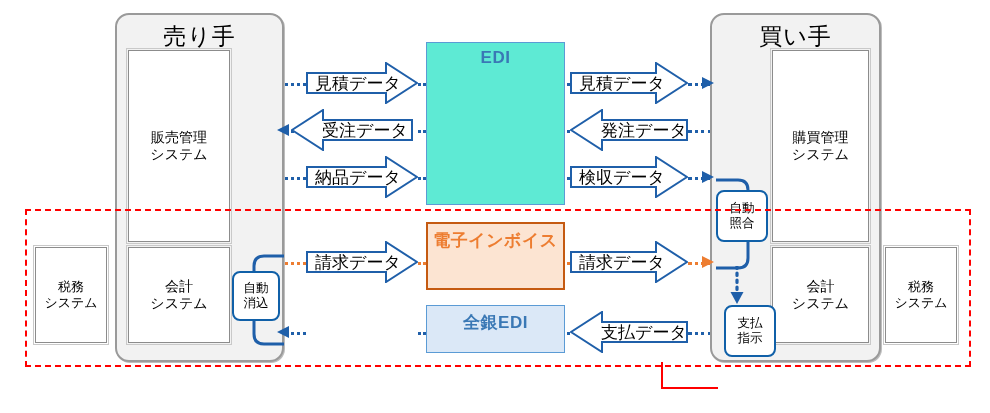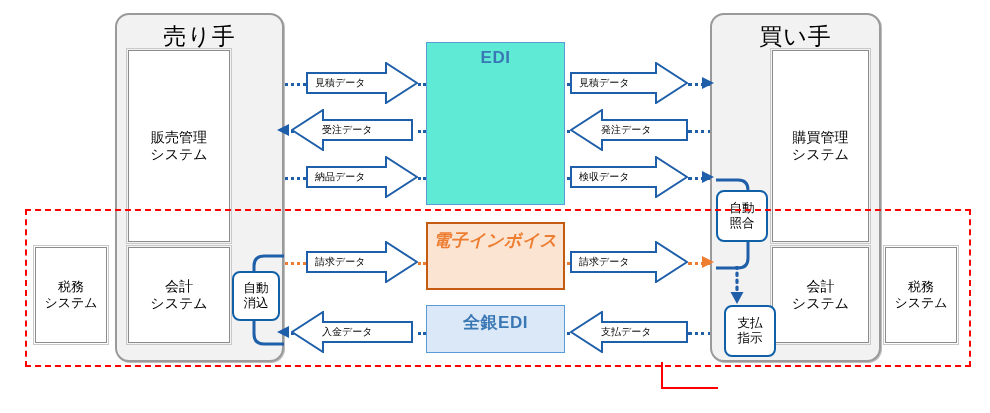--- a/index.html
+++ b/index.html
@@ -73,27 +73,27 @@
     display:block;
     text-align:center;
     font-size:17px;
     font-weight:bold;
     letter-spacing:.5px;
     padding-top:5px;
     box-sizing:border-box;
   }
   .netbox.edi{background:#5eead4;border:1.6px solid #5b9bd5;color:#3a78b5;}
   .netbox.zengin{background:#dbe8f7;border:1.6px solid #5b9bd5;color:#3a78b5;}
-  .netbox.invoice{background:#fce4d2;border:2px solid #c55a11;color:#ed7d31;font-style:italic;}
+  .netbox.invoice{background:#fce4d2;border:2px solid #c55a11;color:#ed7d31;}
 
   
   .barrow{
     position:absolute;
     color:#000;
-    font-size:10px;
+    font-size:17px;
     white-space:nowrap;
   }
   .barrow .lbl{
     position:absolute;
     left:0;top:0;width:100%;height:100%;
     display:flex;align-items:center;
     box-sizing:border-box;
   }
   .barrow.right .lbl{padding-left:9px;}
   .barrow.left  .lbl{padding-left:31px;text-align:center;}
@@ -281,28 +281,20 @@
 
   <div class="barrow right abs" style="left:306px;top:241px;width:112px;height:42px;">
     <svg viewBox="0 0 112 42" width="112" height="42">
       <path d="M1 11 H80 V1 L111 21 L80 41 V31 H1 Z" fill="#ffffff" stroke="#1f5fa9" stroke-width="2"></path>
     </svg>
     <div class="lbl">
         <span>請求データ</span>
       </div>
   </div>
 
-  <div class="barrow left abs" style="left:291px;top:311px;width:122px;height:42px;">
-    <svg viewBox="0 0 122 42" width="122" height="42">
-      <path d="M121 11 H32 V1 L1 21 L32 41 V31 H121 Z" fill="#ffffff" stroke="#1f5fa9" stroke-width="2"></path>
-    </svg>
-    <div class="lbl">
-        <span>入金データ</span>
-      </div>
-  </div>
 
   <div class="barrow right abs" style="left:570px;top:62px;width:118px;height:42px;">
     <svg viewBox="0 0 118 42" width="118" height="42">
       <path d="M1 11 H86 V1 L117 21 L86 41 V31 H1 Z" fill="#ffffff" stroke="#1f5fa9" stroke-width="2"></path>
     </svg>
     <div class="lbl">
         <span>見積データ</span>
       </div>
   </div>
 

